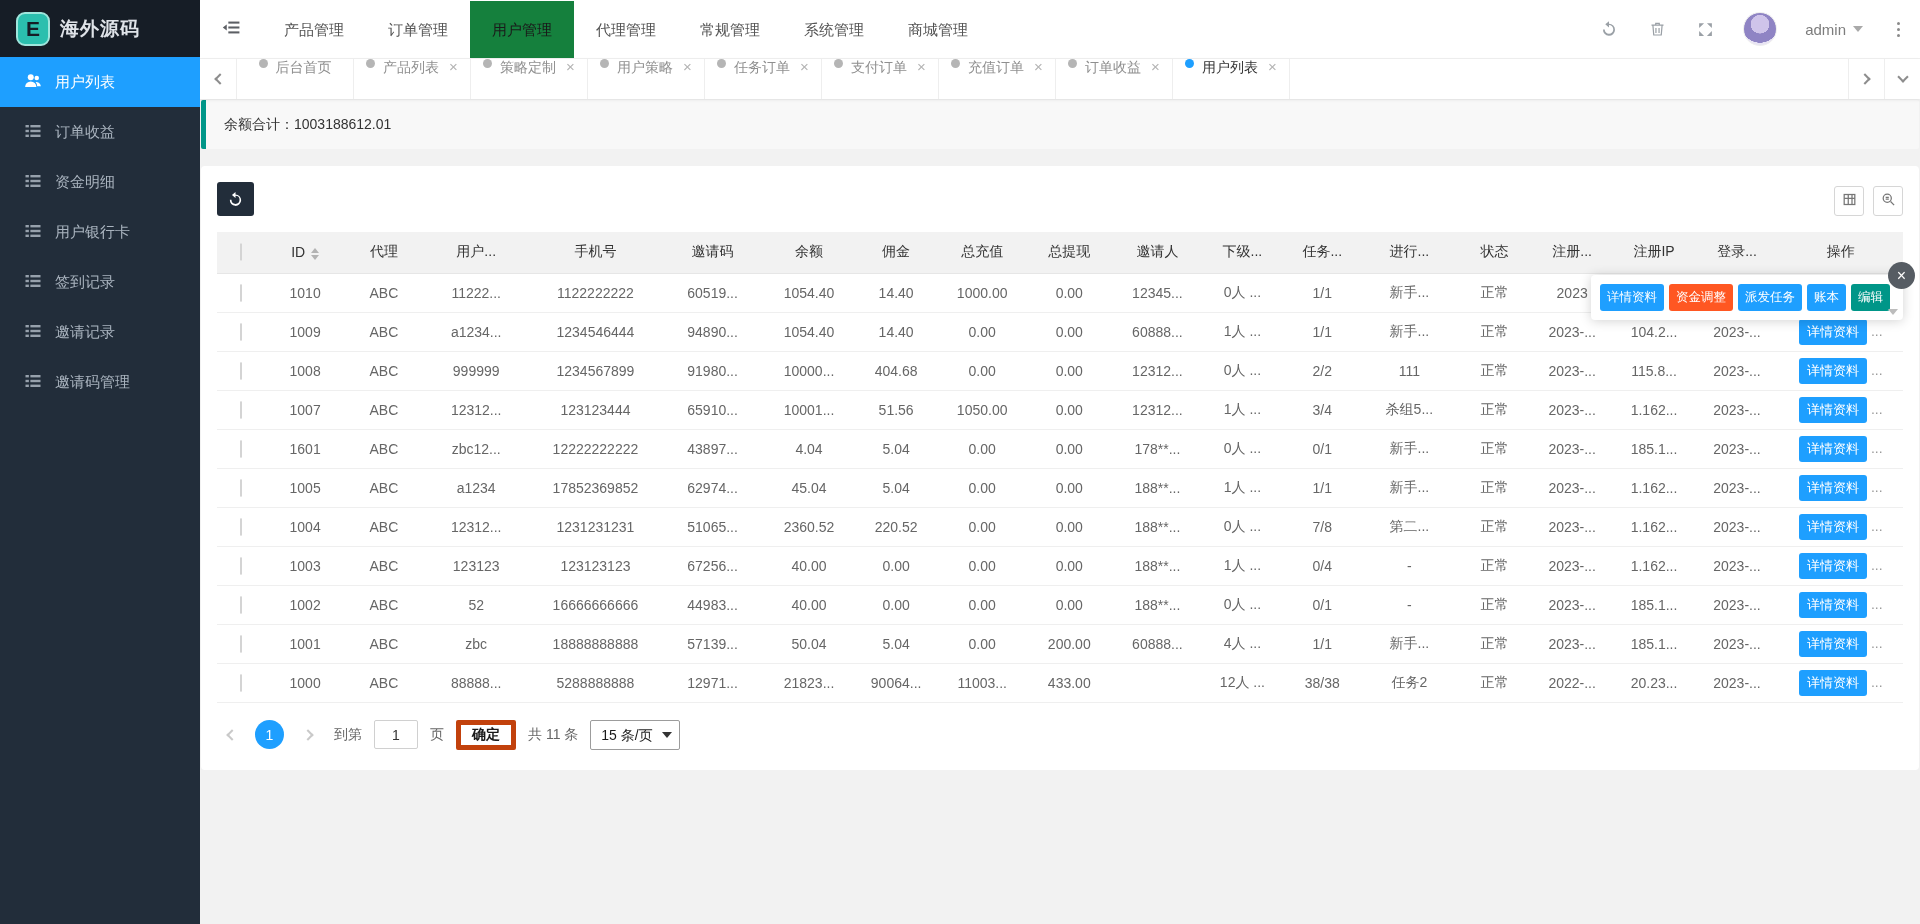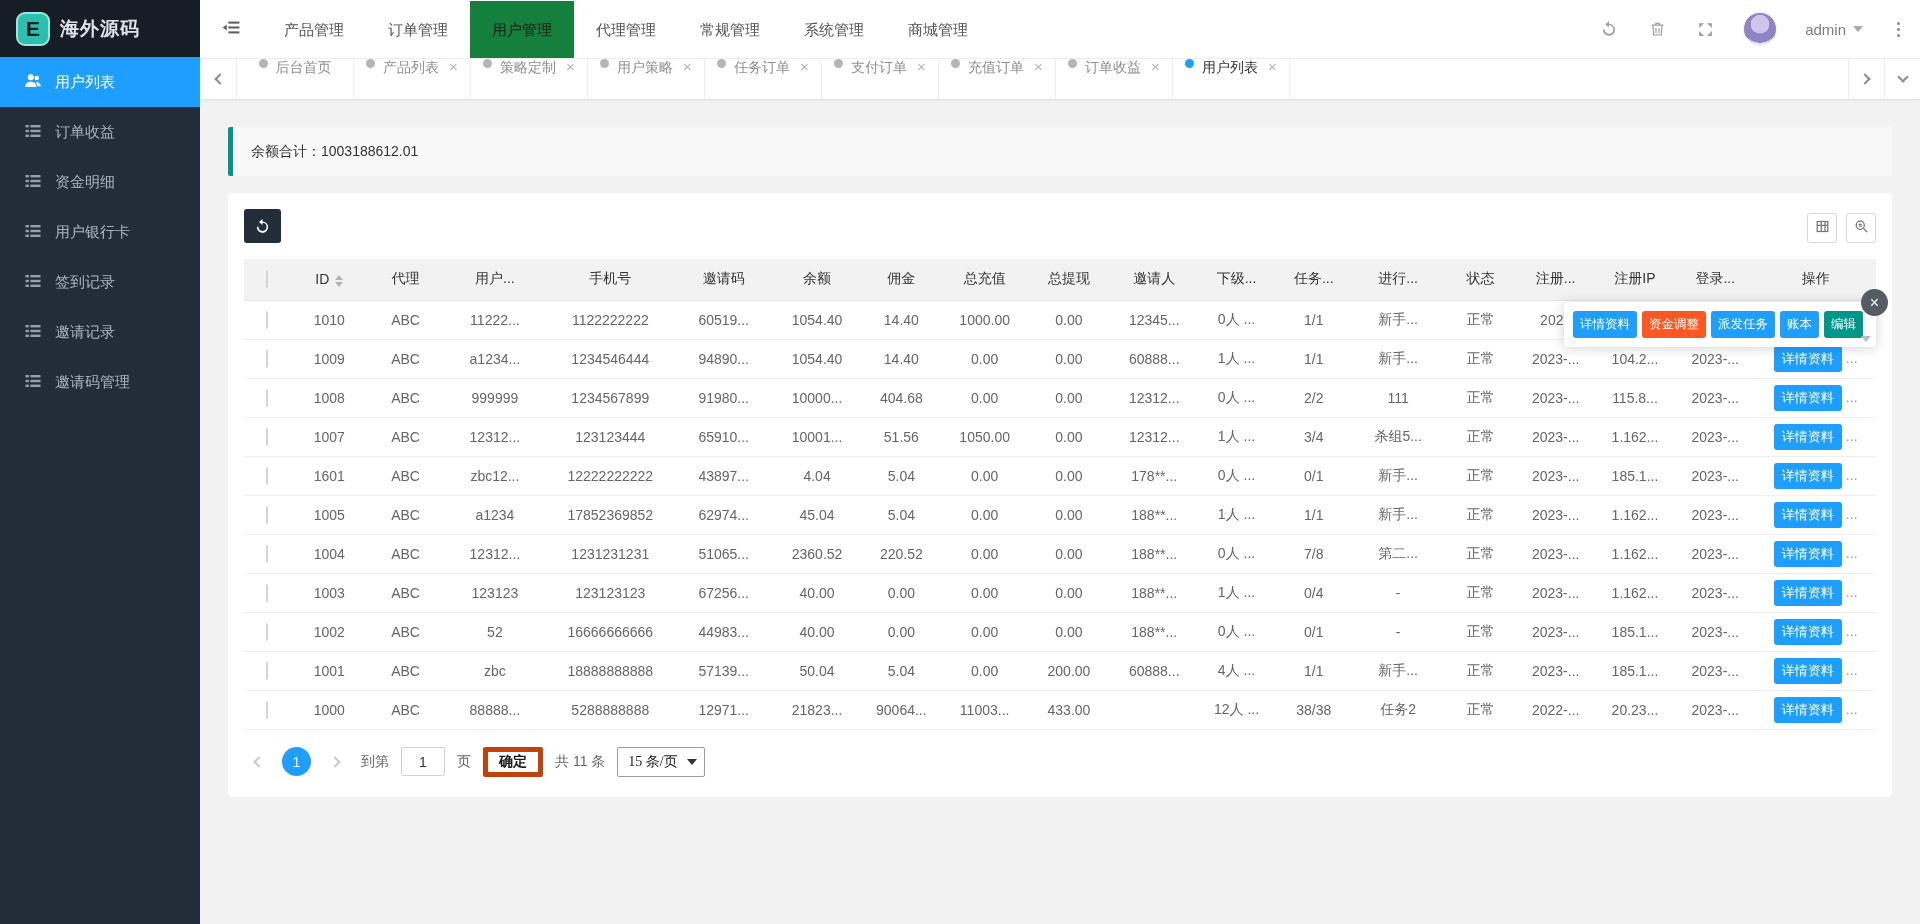--- a/index.html
+++ b/index.html
@@ -40,21 +40,21 @@
   .tdot { width:9px; height:9px; border-radius:50%; background:#b5b5b5; flex:0 0 9px; }
   .tdot.blue { background:#1E9FFF; }
   .tab-close { color:#b3b3b3; font-size:15px; line-height:1; margin-left:2px; }
   .tabbar-right { margin-left:auto; display:flex; }
   .tabbar-right .tab-nav-btn { border-left:1px solid #eee; }
   .chev { display:inline-block; width:8px; height:8px; border:solid #8d8d8d; border-width:0 0 2px 2px; }
   .chev.left { transform:rotate(45deg); margin-left:3px; }
   .chev.right { transform:rotate(225deg); margin-right:3px; }
   .chev.down { transform:rotate(-45deg); margin-top:-4px; }
   
-  .content { padding:28px; }
+  .content { padding:1px; }
   .alert { background:#f8f8f8; border-left:5px solid #009688; height:49px; display:flex; align-items:center;
     padding:0 18px; font-size:14px; color:#333; margin-bottom:17px; border-radius:2px; }
   .card { background:#fff; border-radius:4px; padding:16px 16px 20px; position:relative; }
   .card-toolbar { display:flex; justify-content:space-between; align-items:flex-end; margin-bottom:16px; }
   .refresh-btn { width:37px; height:34px; background:#222d3a; border-radius:3px; display:flex; align-items:center; justify-content:center; cursor:pointer; }
   .tool-right { display:flex; gap:9px; }
   .tool-btn { width:30px; height:30px; border:1px solid #d6d6d6; border-radius:3px; background:#fff;
     display:flex; align-items:center; justify-content:center; cursor:pointer; }
   
   .table-wrap { position:relative; }
@@ -84,21 +84,21 @@
   .pg-arrow { width:26px; height:26px; display:flex; align-items:center; justify-content:center; cursor:pointer; }
   .pg-arrow .chev { border-color:#c9c9c9; }
   .pg-num { width:29px; height:29px; border-radius:50%; background:#1E9FFF; color:#fff; display:flex;
     align-items:center; justify-content:center; cursor:pointer; font-size:14px; }
   .pg-input { width:44px; height:29px; border:1px solid #d0d0d0; border-radius:2px; text-align:center;
     font-size:14px; color:#333; font-family:inherit; }
   .pg-btn { height:30px; padding:0 11px; border:5px solid #c2410c; border-radius:2px; background:#fff;
     font-size:14px; color:#1a1a1a; font-weight:bold; cursor:pointer; font-family:Liberation Sans, sans-serif; }
   .pg-size { position:relative; }
   .pg-size select { appearance:none; -webkit-appearance:none; height:30px; padding:0 26px 0 10px;
-    border:1px solid #9c9c9c; border-radius:2px; background:#fff; font-size:14px; color:#1a1a1a; font-family:Liberation Serif, serif; cursor:pointer; }
+    border:1px solid #9c9c9c; border-radius:2px; background:#fff; font-size:14px; color:#1a1a1a; font-family:Liberation Sans, sans-serif; cursor:pointer; }
   .pg-size .caret-down { position:absolute; right:8px; top:12px; border-top-color:#333; pointer-events:none; }
 </style>
 </head>
 <body>
 
 <div class="sidebar">
   <div class="logo">
     <div class="logo-badge">E</div>
     <div class="logo-title">海外源码</div>
   </div>

